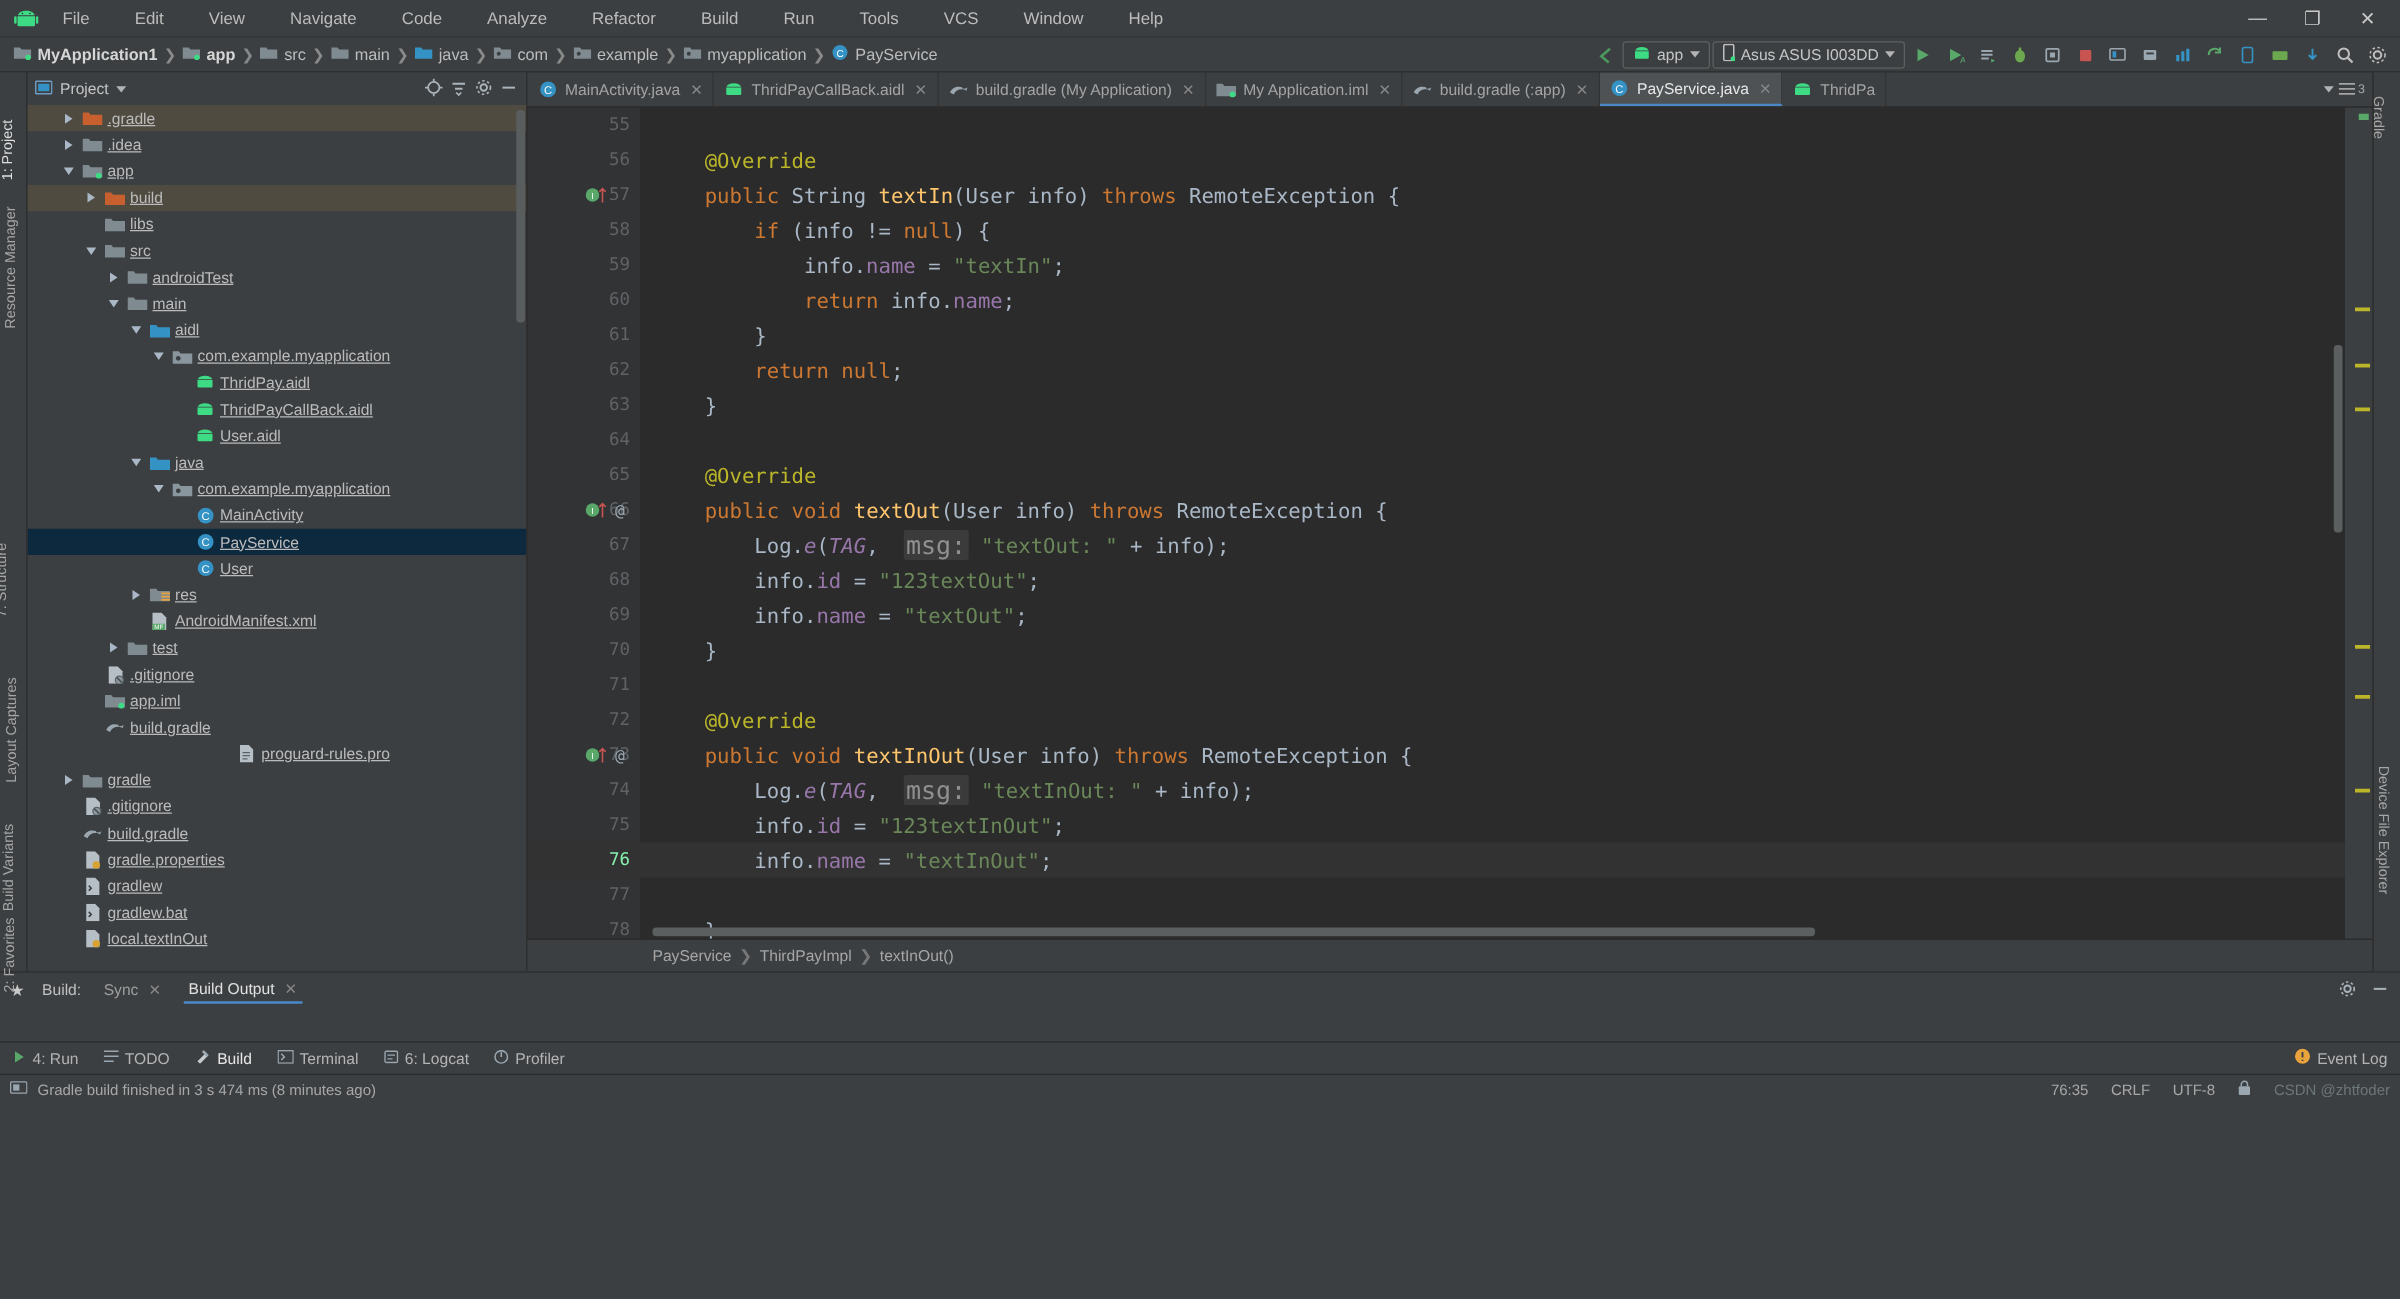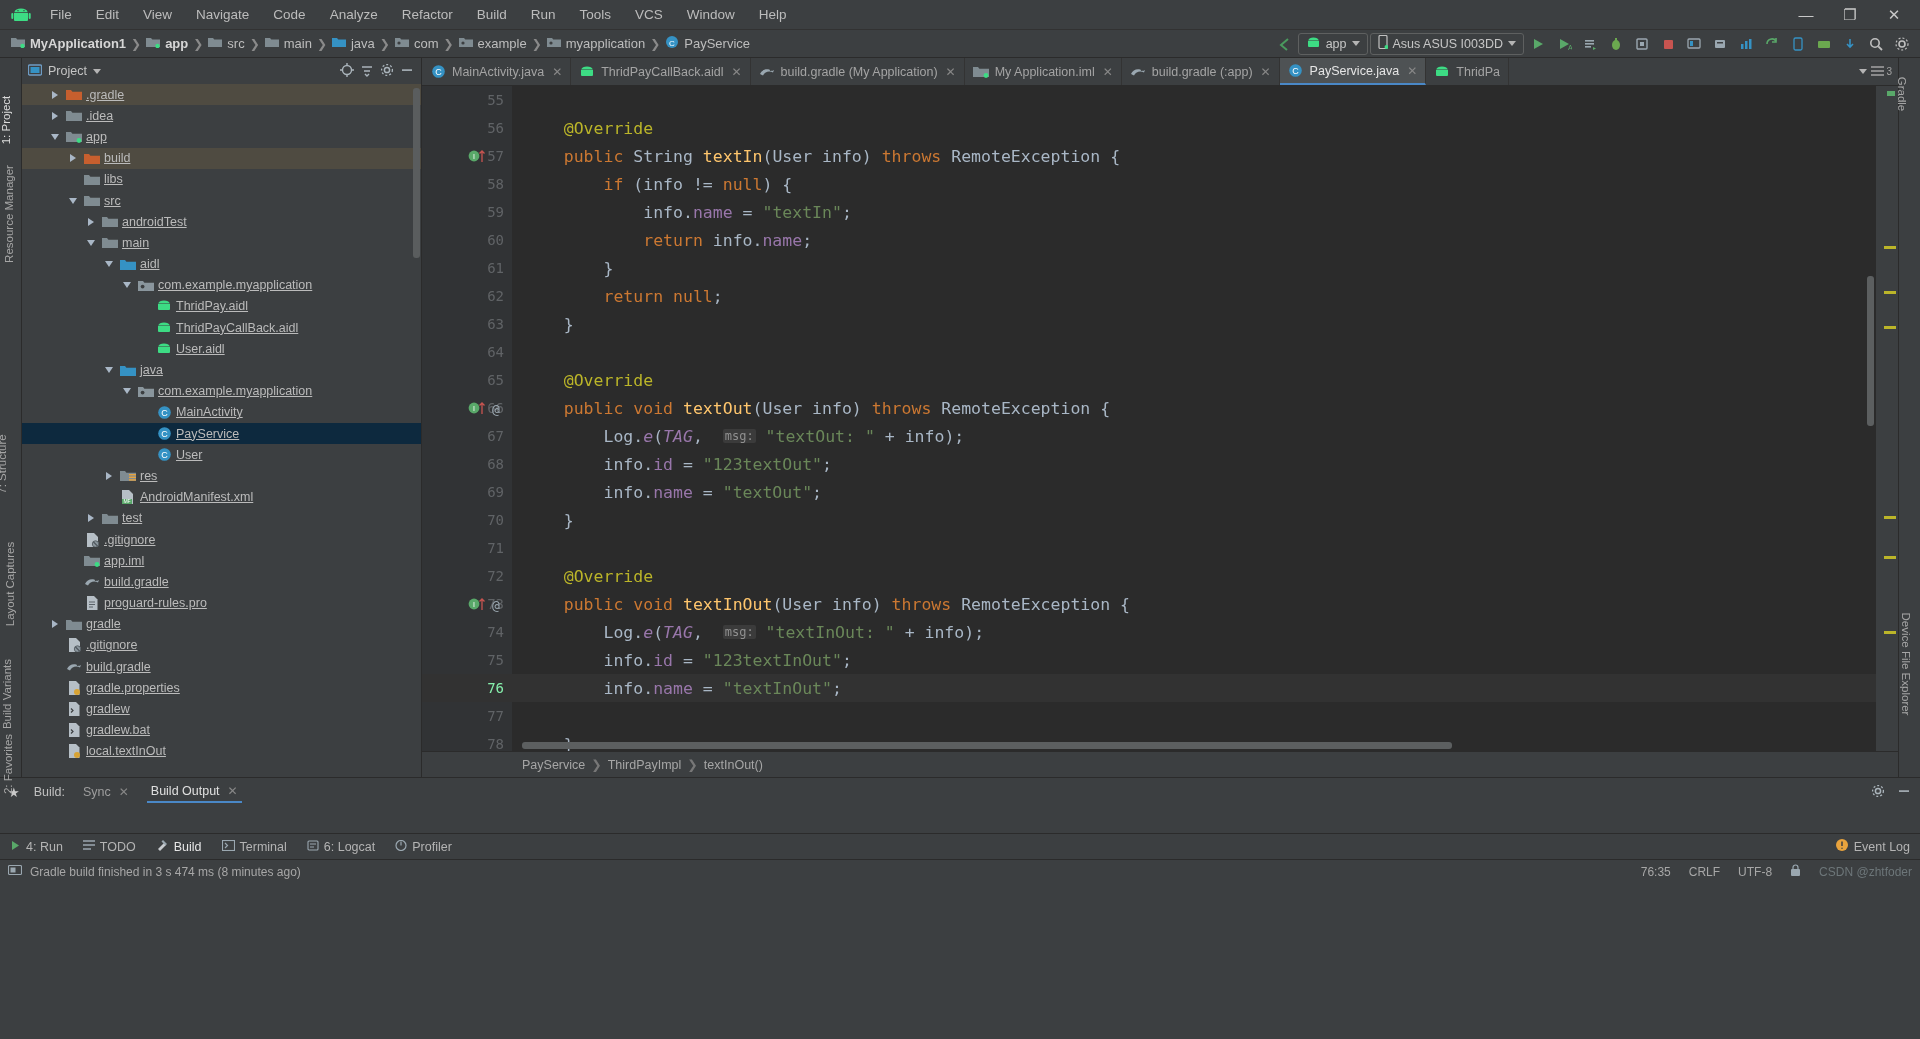--- a/index.html
+++ b/index.html
@@ -3,21 +3,21 @@
 <meta charset="utf-8">
 <style>
   * { box-sizing: border-box; margin:0; padding:0; }
   html,body{ width:1920px; height:1039px; overflow:hidden; background:#3c3f41; }
   body{ font-family:"Liberation Sans", sans-serif; font-size:12.5px; color:#bbbbbb; }
 
   
   .titlebar{ height:30px; background:#3c3f41; display:flex; align-items:center; position:relative;
              border-bottom:1px solid #323232; }
   .andicon{ width:22px; height:18px; margin:0 8px 0 10px; display:flex; align-items:center; justify-content:center; }
-  .menu{ display:flex; align-items:center; gap:4px; }
+  .menu{ display:flex; align-items:center; gap:16px; }
   .menu-item{ padding:3px 10px; font-size:13.5px; color:#bcbcbc; white-space:nowrap; }
   .win-title{ position:absolute; left:0; right:0; text-align:center; font-size:13px; color:#9a9a9a;
               pointer-events:none; }
   .wctrls{ margin-left:auto; display:flex; align-items:center; gap:0; padding-right:4px; z-index:3; }
   .wbtn{ width:44px; height:28px; display:flex; align-items:center; justify-content:center; color:#c8c8c8; font-size:15px;}
 
   
   .navbar{ height:28px; background:#3c3f41; display:flex; align-items:center; padding-left:8px;
            border-bottom:1px solid #2b2b2b; }
   .crumb{ display:flex; align-items:center; gap:5px; padding:2px 3px; font-size:13px; color:#bdbdbd; white-space:nowrap;}
@@ -74,21 +74,21 @@
   .codecol{ flex:1; position:relative; overflow:hidden; }
   .crow{ height:28px; display:flex; align-items:center; font-family:"DejaVu Sans Mono", monospace;
          font-size:16.5px; white-space:pre; padding-left:12px; }
   .crow.cur{ background:#323232; }
   .kw{ color:#cc7832; }        
   .ann{ color:#bbb529; }       
   .fn{ color:#ffc66d; }        
   .str{ color:#6a8759; }       
   .fld{ color:#9876aa; }       
   .pl{ color:#a9b7c6; }
-  .hint{ color:#909090; background:#3b3b3b; border-radius:2px; padding:0 2px; font-style:normal; font-size:12px;}
+  .hint{ color:#909090; background:#3b3b3b; border-radius:2px; padding:0 2px; font-style:normal; font-size:20px;}
   .it{ font-style:italic; color:#9876aa; }
 
   .rgutter{ width:22px; flex:none; background:#3c3f41; position:relative; }
   .rmark{ position:absolute; right:2px; width:12px; height:3px; }
   .vscroll{ position:absolute; right:24px; top:190px; width:7px; height:150px; background:#5c5f60; border-radius:3px;}
   .hscroll{ position:absolute; left:100px; bottom:2px; height:7px; width:930px; background:#5c5f60; border-radius:3px;}
 
   .bcrumb-bar{ height:26px; background:#3c3f41; display:flex; align-items:center; gap:6px; padding-left:100px;
                border-top:1px solid #2b2b2b; font-size:12.5px; color:#a6a6a6; }
   .bcrumb-bar span.sepc{ color:#777; }
@@ -638,21 +638,21 @@
         <div class="trow" style="padding-left: 44px;">
           <span class="tw"></span>
           <span class="ticon">
             <svg width="16" height="12">
               <path d="M1 8c2-5 8-6 12-3l2-1-1 2.5c-3-2-8-1.5-10 3z" fill="#9aa7b0"></path>
               <circle cx="11.6" cy="4.2" r="0.8" fill="#3c3f41"></circle>
             </svg>
           </span>
           <span class="tlabel">build.gradle</span>
         </div>
-        <div class="trow" style="padding-left: 44px;">
+        <div class="trow" style="padding-left: 44px; justify-content: center;">
           <span class="tw"></span>
           <span class="ticon">
             <svg width="14" height="14">
               <path d="M2 0h7l3.5 3.5V14H2z" fill="#b6bfc6"></path>
               <path d="M4 6h6M4 8.5h6M4 11h4" stroke="#5a6268" stroke-width="1"></path>
             </svg>
           </span>
           <span class="tlabel">proguard-rules.pro</span>
         </div>
         <div class="trow" style="padding-left: 26px;">

